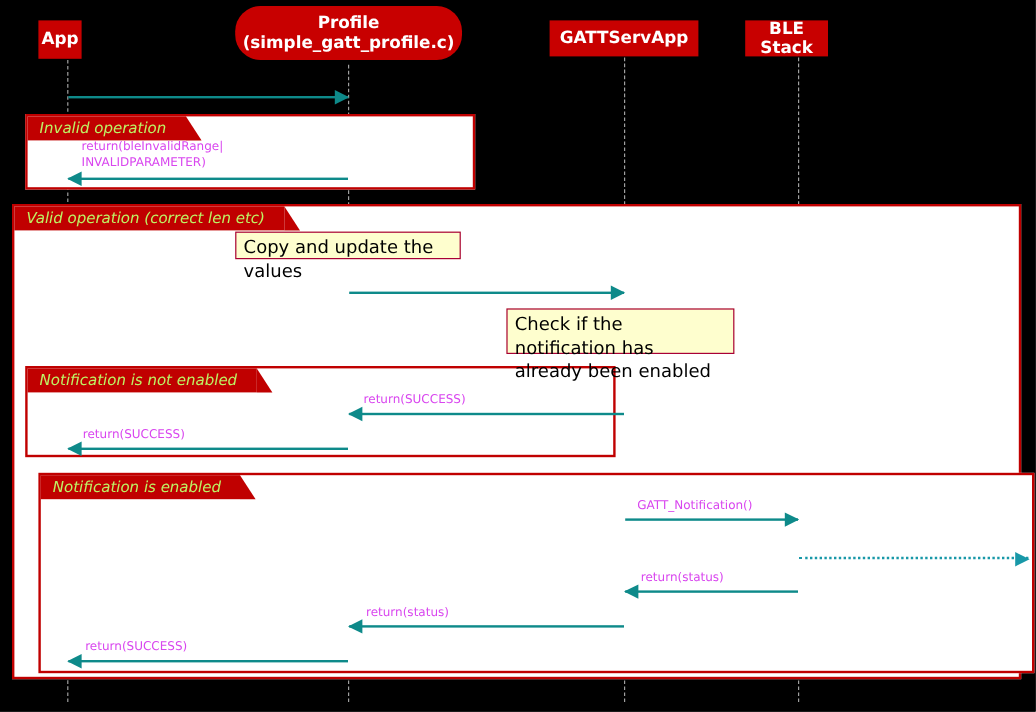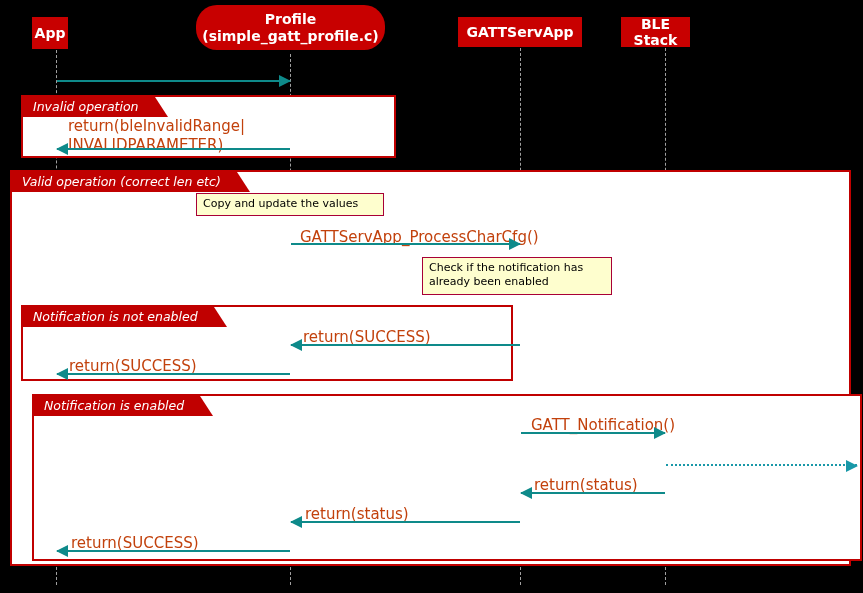--- a/index.html
+++ b/index.html
@@ -52,21 +52,21 @@
   }
   .group.nested {
     z-index: 3;
   }
   .group-label {
     position: absolute;
     left: 0;
     top: 0;
     height: 20px;
     background: #C00000;
-    color: #ffffff;
+    color: #bef264;
     font-style: italic;
     font-size: 12.5px;
     line-height: 20px;
     padding: 0 16px 0 10px;
     white-space: nowrap;
     box-sizing: border-box;
     z-index: 5;
   }
   .group-label::after {
     content: "";
@@ -105,34 +105,34 @@
     border-width: 6px 0 6px 12px;
     border-color: transparent transparent transparent #0E8A8A;
   }
   .arrowhead.left {
     left: -1px;
     border-width: 6px 12px 6px 0;
     border-color: transparent #0E8A8A transparent transparent;
   }
   .msg-label {
     position: absolute;
-    font-size: 15px;
-    color: #c2410c;
+    font-size: 10px;
+    color: #d946ef;
     white-space: pre;
     line-height: 1.25;
     z-index: 4;
   }
 
   
   .note {
     position: absolute;
     background: #FEFECE;
     border: 1px solid #A80036;
     color: #000000;
-    font-size: 11px;
+    font-size: 15px;
     line-height: 1.3;
     padding: 3px 6px;
     box-sizing: border-box;
     white-space: pre-line;
     z-index: 5;
   }
 </style>
 </head>
 <body>
 
@@ -181,21 +181,20 @@
   </div>
 
   <div class="msg-label" style="left:68px; top:117px; width:230px;">return(bleInvalidRange|
 INVALIDPARAMETER)</div>
   <div class="msg" style="left:57px; top:148px; width:233px;">
     <div class="arrowhead left"></div>
   </div>
 
   <div class="note" style="left:196px; top:193px; width:188px; height:23px;">Copy and update the values</div>
 
-  <div class="msg-label" style="left:300px; top:228px;">GATTServApp_ProcessCharCfg()</div>
   <div class="msg" style="left:291px; top:243px; width:229px;">
     <div class="arrowhead right"></div>
   </div>
 
   <div class="note" style="left:422px; top:257px; width:190px; height:38px;">Check if the notification has
 already been enabled</div>
 
   <div class="msg-label" style="left:303px; top:328px;">return(SUCCESS)</div>
   <div class="msg" style="left:291px; top:344px; width:229px;">
     <div class="arrowhead left"></div>

